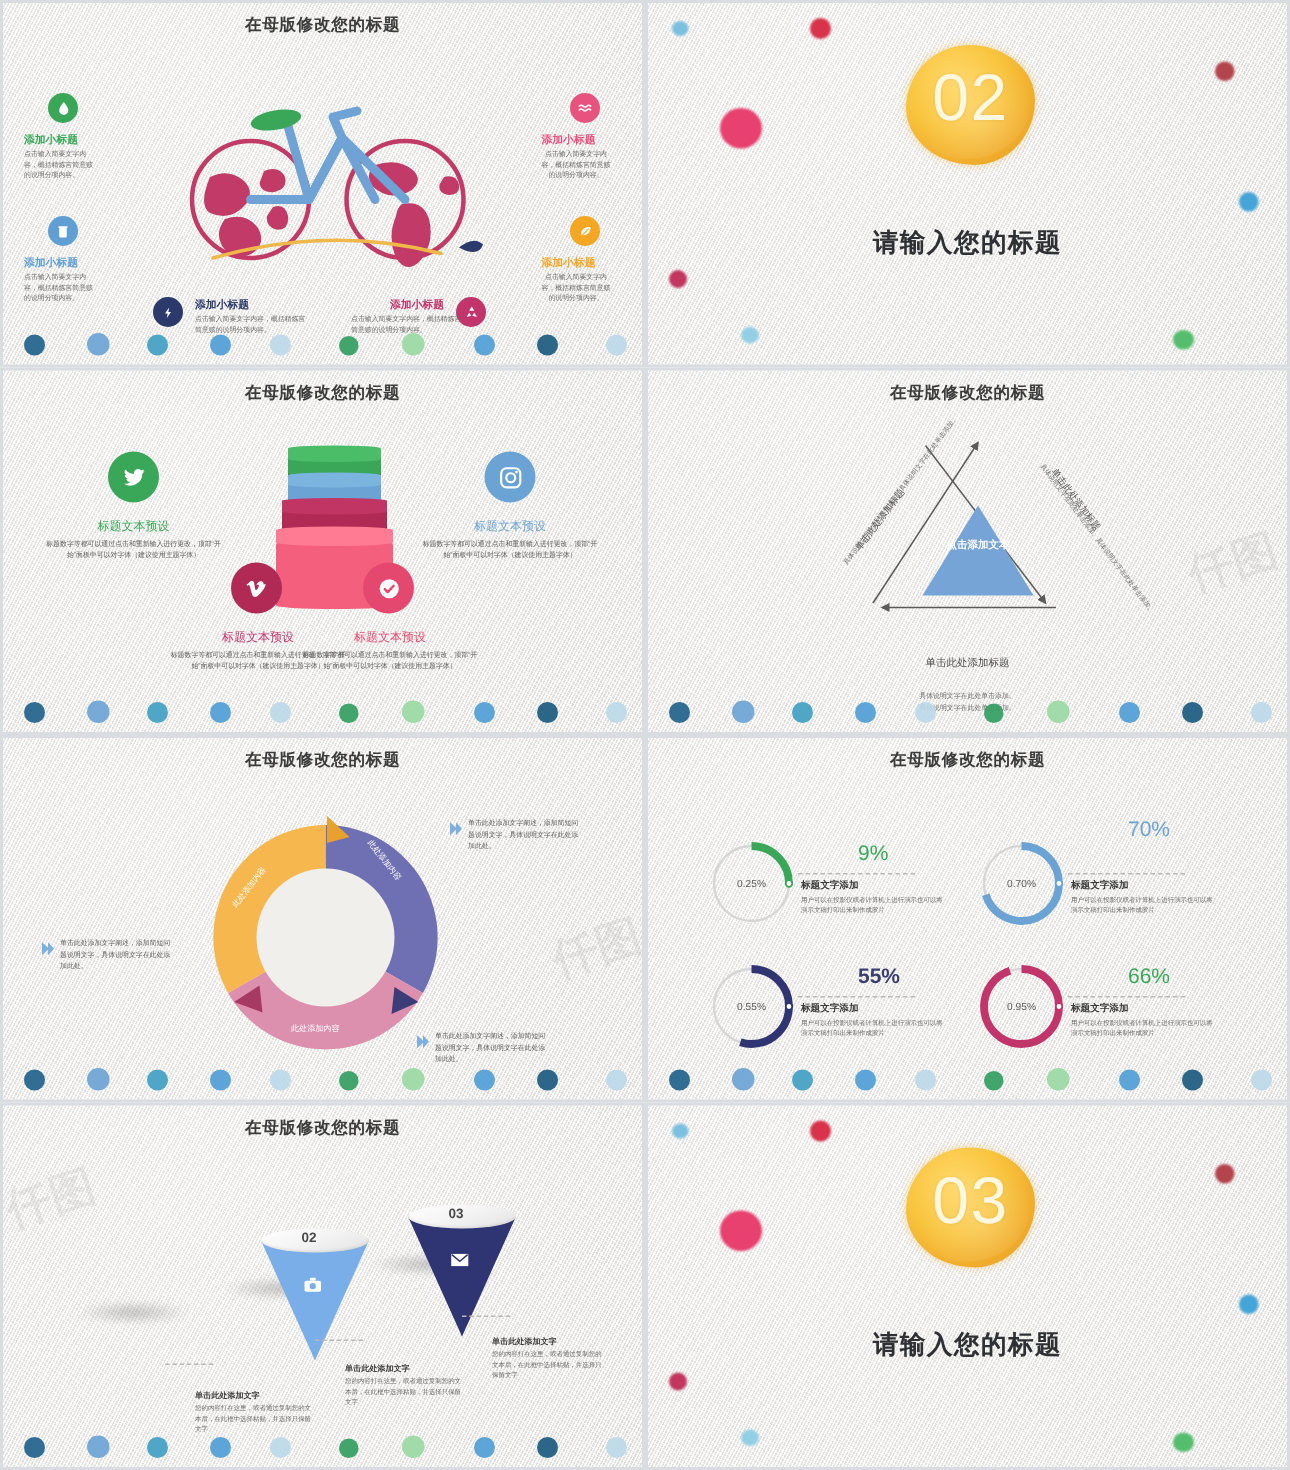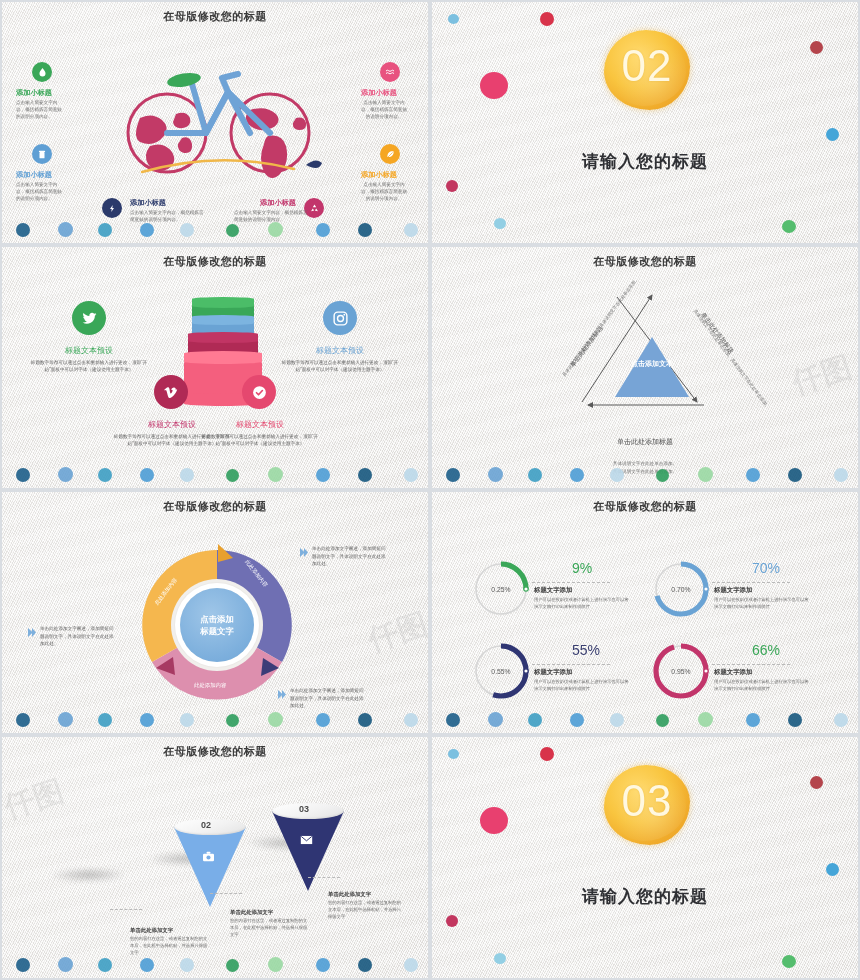--- a/index.html
+++ b/index.html
@@ -377,24 +377,20 @@
       <div class="arcbox">
         <svg width="170" height="170" viewBox="0 0 170 170">
           <path d="M85 85 L85 10 A75 75 0 0 1 150 122 Z" fill="#6f6fb3"></path>
           <path d="M85 85 L150 122 A75 75 0 0 1 20 122 Z" fill="#dd8fae"></path>
           <path d="M85 85 L20 122 A75 75 0 0 1 85 10 Z" fill="#f5b74e"></path>
           <circle cx="85" cy="85" r="46" fill="#f1efec"></circle>
           <path d="M86 4 L101 18 L86 22 Z" fill="#e8a02e"></path>
           <path d="M24 128 L41 117 L43 135 Z" fill="#a73a63"></path>
           <path d="M147 128 L131 118 L129 136 Z" fill="#3c3c78"></path>
         </svg>
-        <div class="center-circ">
-          <span>点击添加</span>
-          <span>标题文字</span>
-        </div>
         <div style="position:absolute; left:108px; top:30px; font-size:5.4px; color:#fff; transform:rotate(52deg);">
           <span>此处添加内容</span>
         </div>
         <div style="position:absolute; left:62px; top:142px; font-size:5.4px; color:#fff;">
           <span>此处添加内容</span>
         </div>
         <div style="position:absolute; left:18px; top:48px; font-size:5.4px; color:#fff; transform:rotate(-52deg);">
           <span>此处添加内容</span>
         </div>
       </div>
@@ -453,34 +449,34 @@
       <div class="dn-b" style="left:102px; top:105px;">用户可以在投影仪或者计算机上进行演示也可以将演示文稿打印出来制作成胶片</div>
 
       <div class="donut" style="left:220px; top:68px;">
         <svg viewBox="0 0 58 58" width="58" height="58">
           <circle cx="29" cy="29" r="25" fill="none" stroke="#d6d6d6" stroke-width="1.6"></circle>
           <circle cx="29" cy="29" r="25" fill="none" stroke="#6aa3d4" stroke-width="5.2" stroke-dasharray="110 157" stroke-dashoffset="0" transform="rotate(-90 29 29)" stroke-linecap="butt"></circle>
           <circle cx="54" cy="29" r="2.2" fill="#fff" stroke="#6aa3d4" stroke-width="1.2"></circle>
         </svg>
         <div class="pctin">0.70%</div>
       </div>
-      <div class="big-pct" style="left:320px; top:68px; color:#6aa3d4;">70%</div>
+      <div class="big-pct" style="left:320px; top:52px; color:#6aa3d4;">70%</div>
       <div class="leadline" style="left:280px; top:90px; width:78px;"></div>
       <div class="dn-h" style="left:282px; top:94px; color:#3a3a3a;">标题文字添加</div>
       <div class="dn-b" style="left:282px; top:105px;">用户可以在投影仪或者计算机上进行演示也可以将演示文稿打印出来制作成胶片</div>
 
       <div class="donut" style="left:40px; top:150px;">
         <svg viewBox="0 0 58 58" width="58" height="58">
           <circle cx="29" cy="29" r="25" fill="none" stroke="#d6d6d6" stroke-width="1.6"></circle>
           <circle cx="29" cy="29" r="25" fill="none" stroke="#2f3573" stroke-width="5.2" stroke-dasharray="86 157" stroke-dashoffset="0" transform="rotate(-90 29 29)" stroke-linecap="butt"></circle>
           <circle cx="54" cy="29" r="2.2" fill="#fff" stroke="#2f3573" stroke-width="1.2"></circle>
         </svg>
         <div class="pctin">0.55%</div>
       </div>
-      <div class="big-pct" style="left:140px; top:150px; color:#3a3f70;">55%</div>
+      <div class="big-pct" style="left:140px; top:150px; color:#3a3f70;font-weight:bold;">55%</div>
       <div class="leadline" style="left:100px; top:172px; width:78px;"></div>
       <div class="dn-h" style="left:102px; top:176px; color:#3a3a3a;">标题文字添加</div>
       <div class="dn-b" style="left:102px; top:187px;">用户可以在投影仪或者计算机上进行演示也可以将演示文稿打印出来制作成胶片</div>
 
       <div class="donut" style="left:220px; top:150px;">
         <svg viewBox="0 0 58 58" width="58" height="58">
           <circle cx="29" cy="29" r="25" fill="none" stroke="#d6d6d6" stroke-width="1.6"></circle>
           <circle cx="29" cy="29" r="25" fill="none" stroke="#c2356b" stroke-width="5.2" stroke-dasharray="149 157" stroke-dashoffset="0" transform="rotate(-90 29 29)" stroke-linecap="butt"></circle>
           <circle cx="54" cy="29" r="2.2" fill="#fff" stroke="#c2356b" stroke-width="1.2"></circle>
         </svg>

